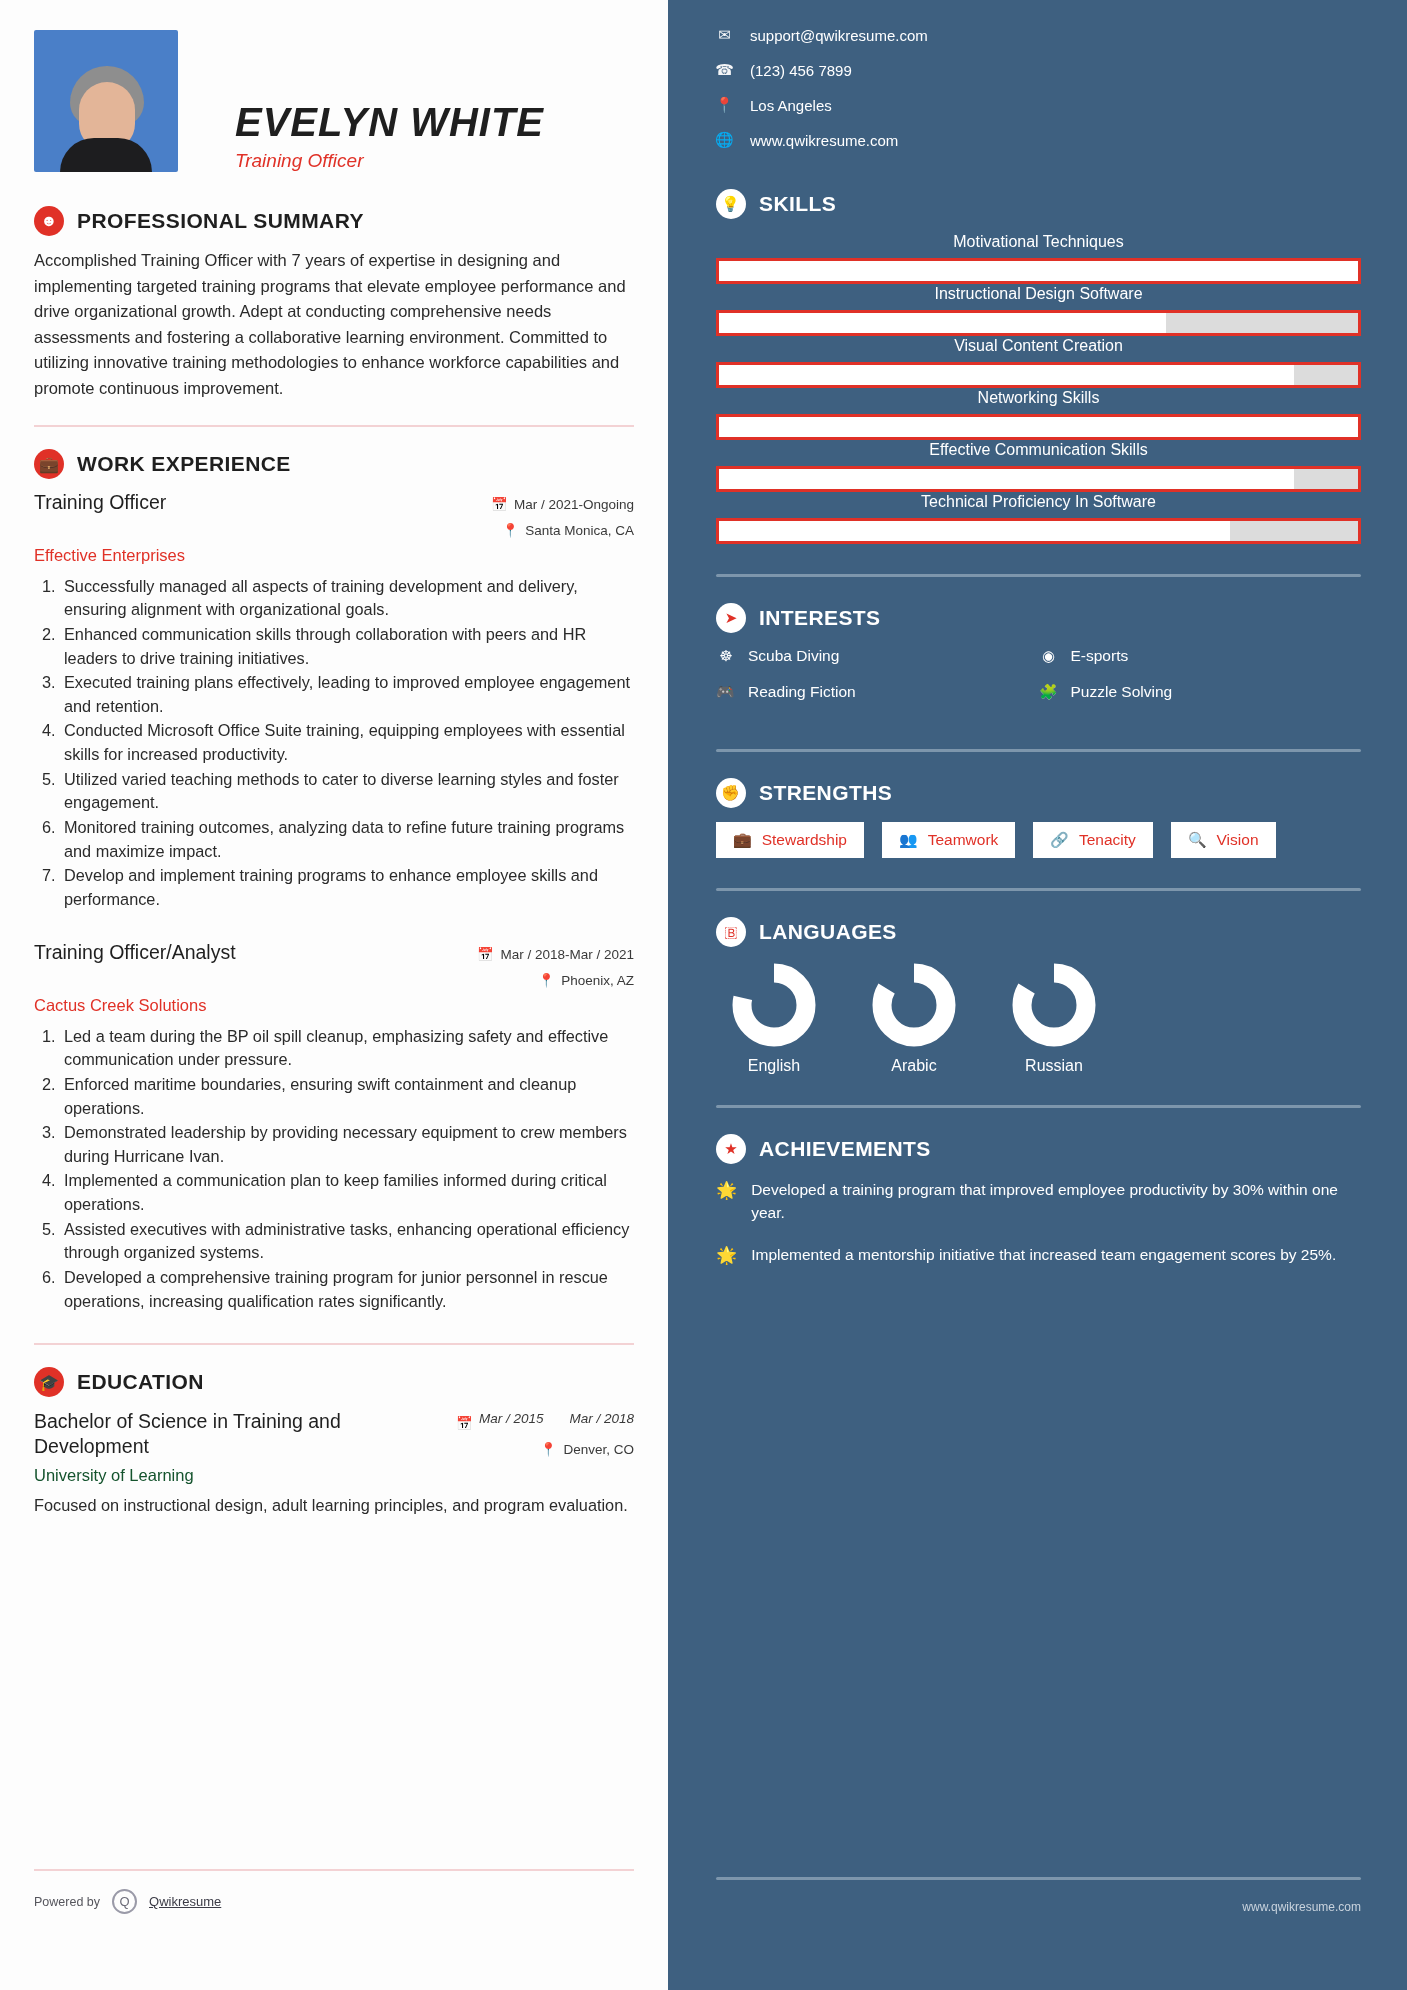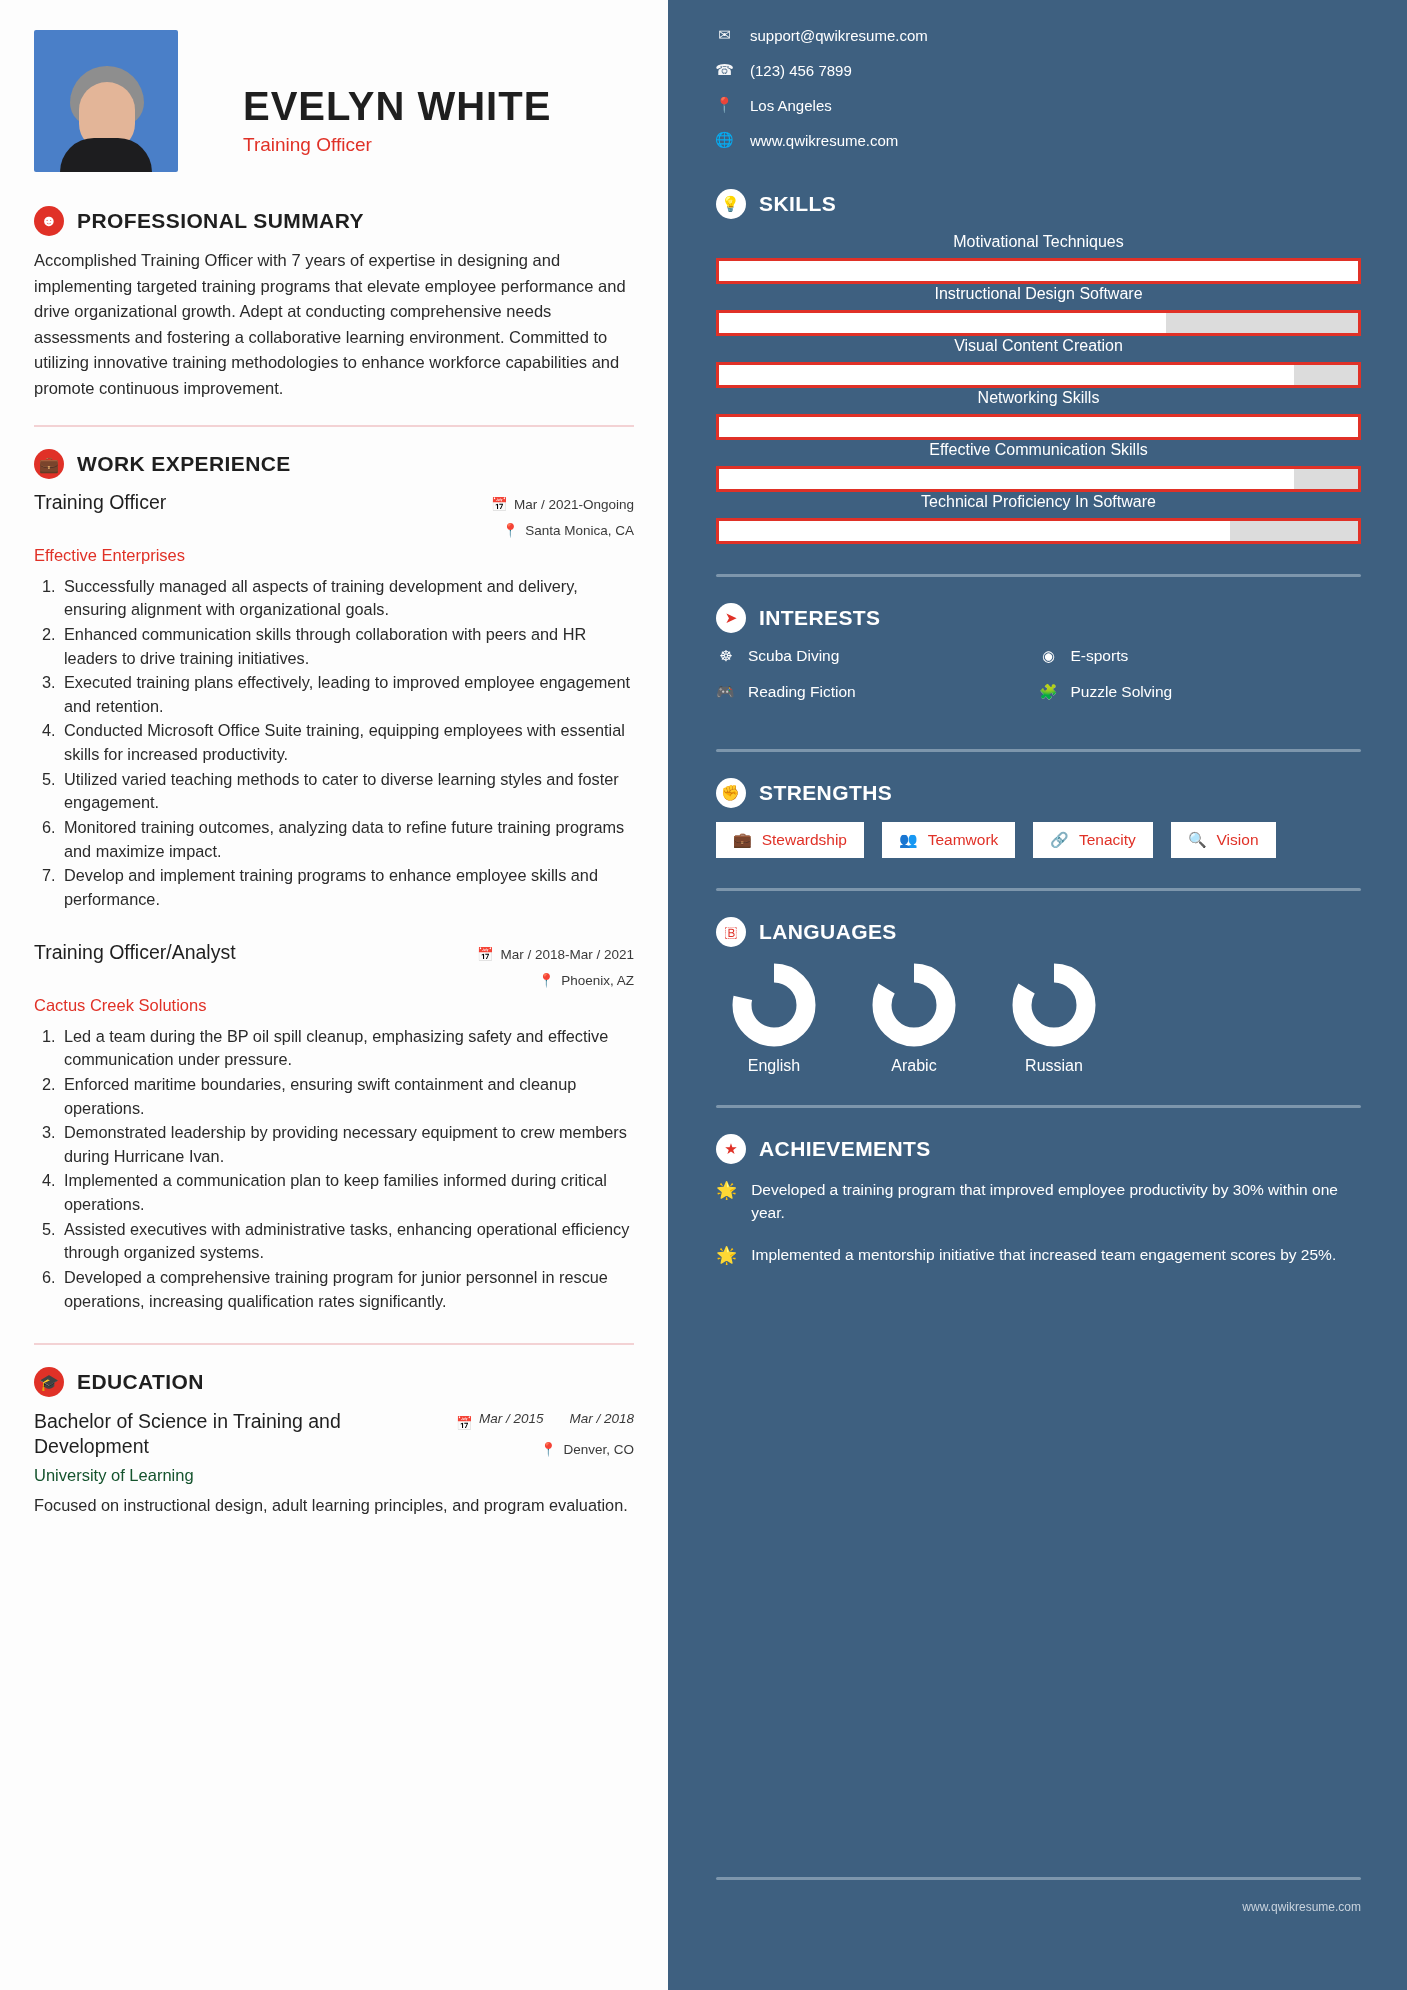--- a/index.html
+++ b/index.html
@@ -10,21 +10,21 @@
   }
   .page { display: flex; width: 1407px; height: 1990px; }
 
   
   .left {
     width: 668px; height: 1990px;
     background: #fdfdfd;
     padding: 30px 34px 0 34px;
     position: relative;
   }
-  .hdr { display: flex; align-items: center; gap: 15px; margin-bottom: 34px; }
+  .hdr { display: flex; align-items: flex-end; gap: 7px; margin-bottom: 34px; font-style: italic; }
   .photo {
     width: 144px; height: 142px;
     background: #4a7fc8;
     flex: 0 0 auto;
     position: relative; overflow: hidden;
     border-radius: 2px;
   }
   .photo .head {
     position: absolute; left: 50%; bottom: -6px;
     transform: translateX(-50%);
@@ -263,20 +263,28 @@
           <div class="row">
               <span>📍</span>
             <span>Denver, CO</span>
             </div>
         </div>
       </div>
       <div class="edu-school">University of Learning</div>
       <div class="edu-desc">Focused on instructional design, adult learning principles, and program evaluation.</div>
     </div>
 
+    <div class="footer">
+      <div class="fhr"></div>
+      <div class="fwrap">
+        <span class="pb">Powered by</span>
+        <span class="qlogo">Q</span>
+        <span class="qname">Qwikresume</span>
+      </div>
+    </div>
   </div>
 
   <div class="right">
 
     <div class="contact">
       <div class="c-row">
         <span class="c-ico">✉</span>
         <span>support@qwikresume.com</span>
       </div>
       <div class="c-row">

